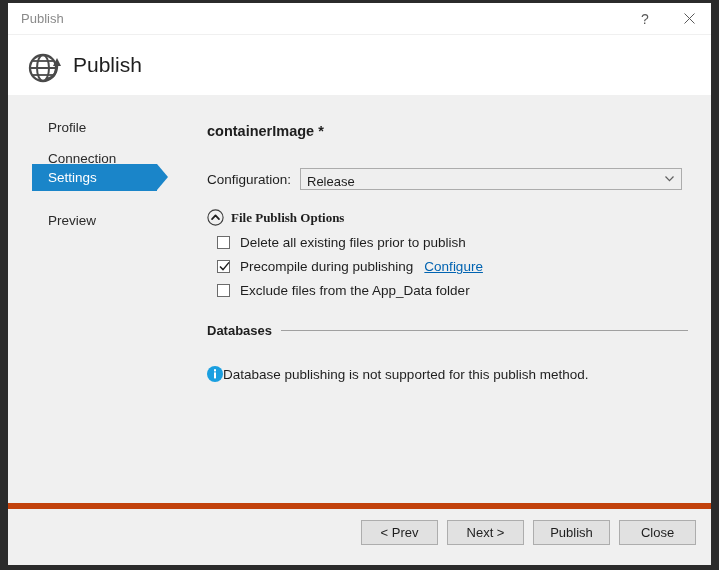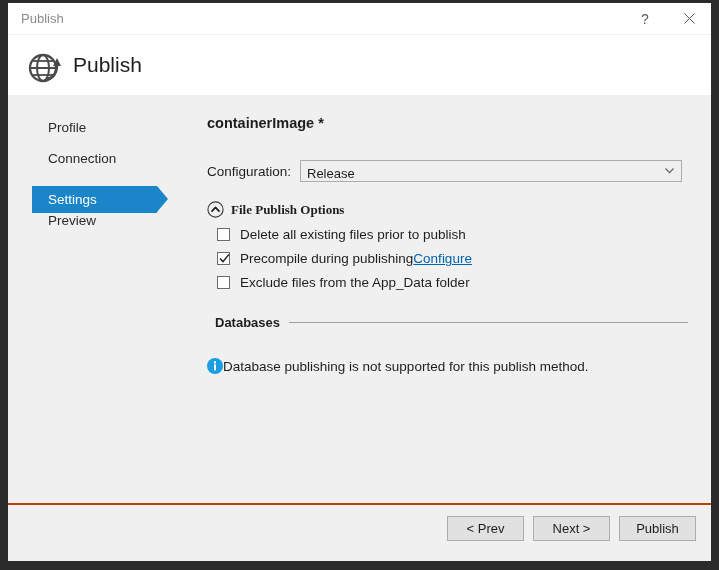--- a/index.html
+++ b/index.html
@@ -121,21 +121,21 @@
     height: 0;
     border-top: 13.5px solid transparent;
     border-bottom: 13.5px solid transparent;
     border-left: 11px solid #1a85c9;
   }
 
   
   .main-panel {
     position: absolute;
     left: 176px;
-    top: 8px;
+    top: 16px;
     right: 0;
     height: 408px;
   }
   .profile-title {
     position: absolute;
     left: 23px;
     top: 12px;
     font-size: 14.5px;
     font-weight: bold;
     color: #1e1e1e;
@@ -226,38 +226,38 @@
   }
   .checkbox-label {
     font-size: 13.5px;
     color: #1e1e1e;
     margin-left: 10px;
     white-space: nowrap;
   }
   .link {
     font-size: 13.5px;
     color: #0063b1;
+    margin-left: 11px;
     text-decoration: underline;
     cursor: default;
   }
 
   .databases-section {
     position: absolute;
     left: 23px;
     top: 212px;
     right: 23px;
     display: flex;
     align-items: center;
   }
   .databases-label {
     font-size: 13px;
     font-weight: bold;
     color: #1e1e1e;
     white-space: nowrap;
-    margin-left: 8px;
   }
   .hrule {
     flex: 1;
     height: 1px;
     background: #a0a0a0;
     margin-left: 9px;
   }
 
   .info-row {
     position: absolute;
@@ -275,21 +275,21 @@
     font-size: 13.5px;
     color: #1e1e1e;
     margin-left: 0;
   }
 
   
   .dialog-footer {
     position: relative;
     height: 56px;
     background: #f0f0f0;
-    border-top: 2px solid #c2410c;
+    border-top: 6px solid #c2410c;
   }
   .footer-buttons {
     position: absolute;
     right: 15px;
     top: 11px;
     display: flex;
     gap: 9px;
   }
   .dlg-button {
     width: 77px;
@@ -341,21 +341,21 @@
 
   <div class="dialog-body">
 
     <div class="sidebar">
       <div class="nav-item" style="top:19px;">
         <span>Profile</span>
       </div>
       <div class="nav-item" style="top:50px;">
         <span>Connection</span>
       </div>
-      <div class="nav-item selected" style="top:91px;align-items:center;">
+      <div class="nav-item selected" style="top:69px;align-items:center;">
         <span>Settings</span>
         <span class="nav-arrow"></span>
       </div>
       <div class="nav-item" style="top:112px;">
         <span>Preview</span>
       </div>
     </div>
 
     <div class="main-panel">
 
@@ -418,16 +418,17 @@
       </div>
 
     </div>
   </div>
 
   <div class="dialog-footer">
     <div class="footer-buttons">
       <div class="dlg-button">&lt; Prev</div>
       <div class="dlg-button">Next &gt;</div>
       <div class="dlg-button">Publish</div>
+      <div class="dlg-button">Close</div>
     </div>
   </div>
 
 </div>
 
 </body></html>

